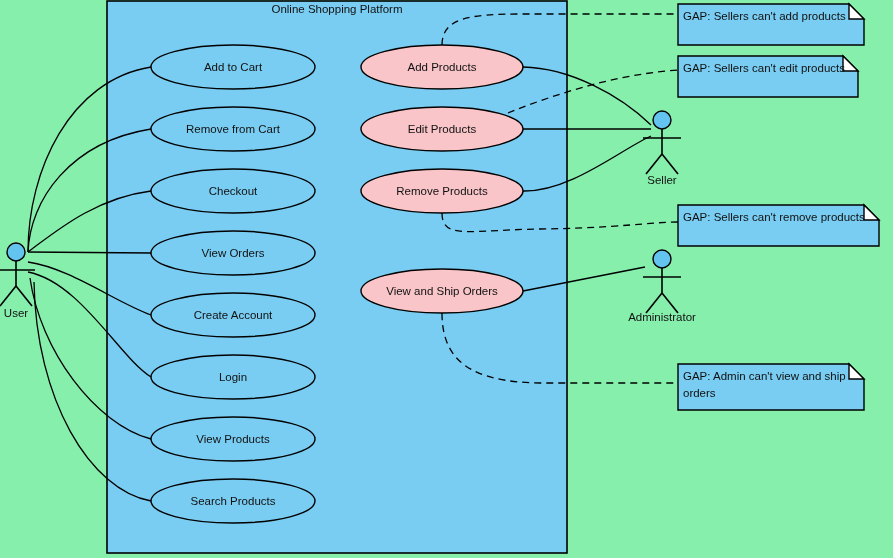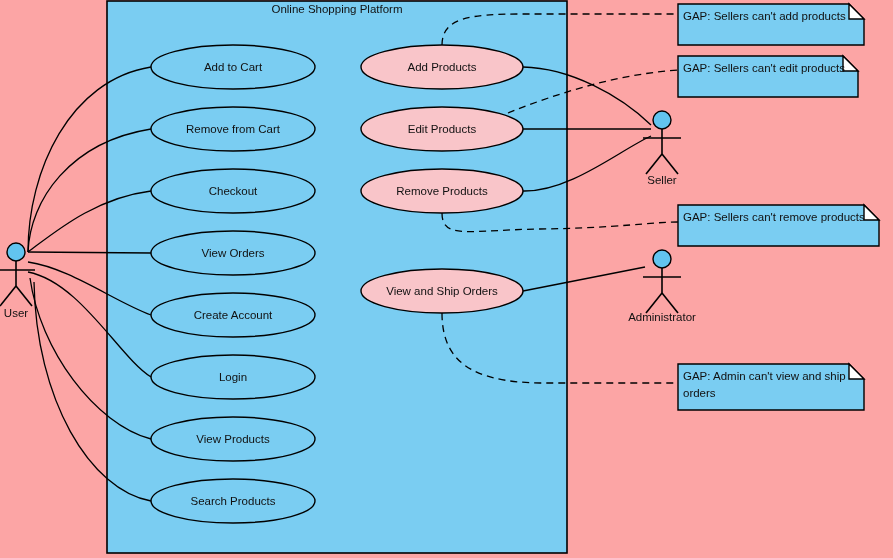--- a/index.html
+++ b/index.html
@@ -8,21 +8,21 @@
     padding: 0;
     background: #ffffff;
   }
   body {
     font-family: "Liberation Sans", sans-serif;
   }
   #diagram-root {
     position: relative;
     width: 893px;
     height: 558px;
-    background: #fca5a5;
+    background: #86efac;
     overflow: hidden;
   }
   svg.canvas {
     position: absolute;
     left: 0;
     top: 0;
     width: 893px;
     height: 558px;
   }
   text {

